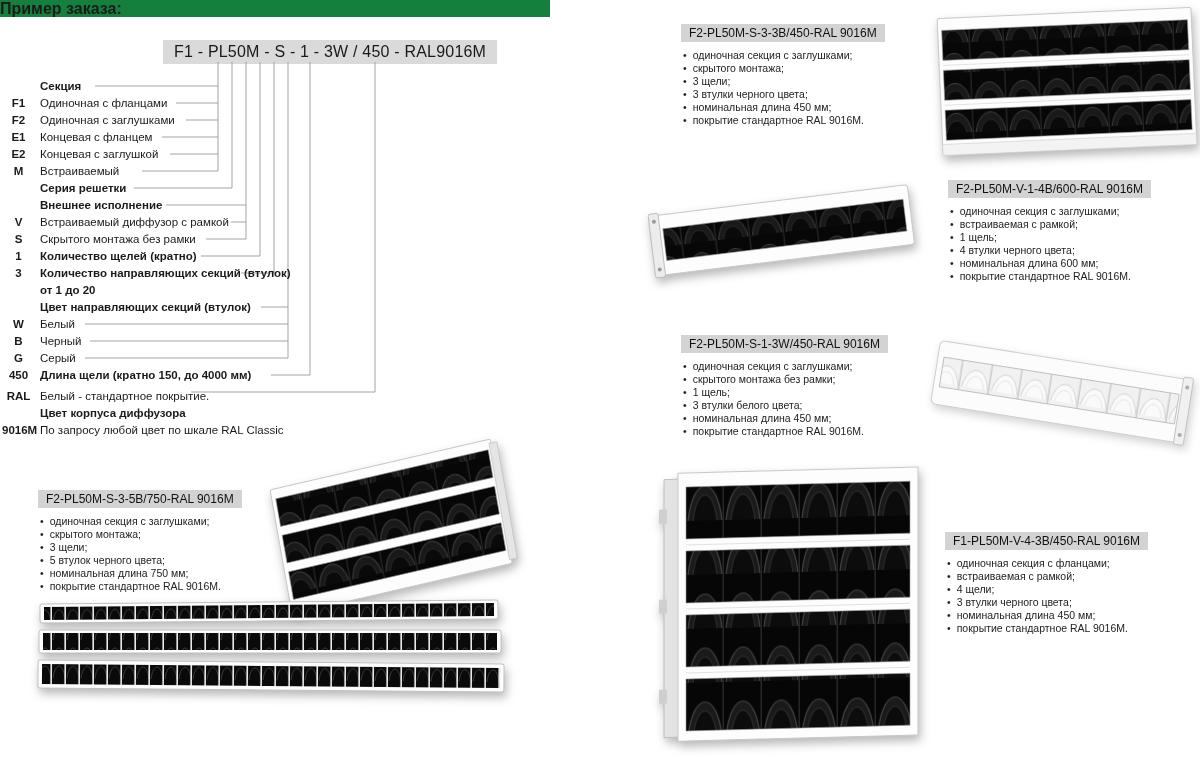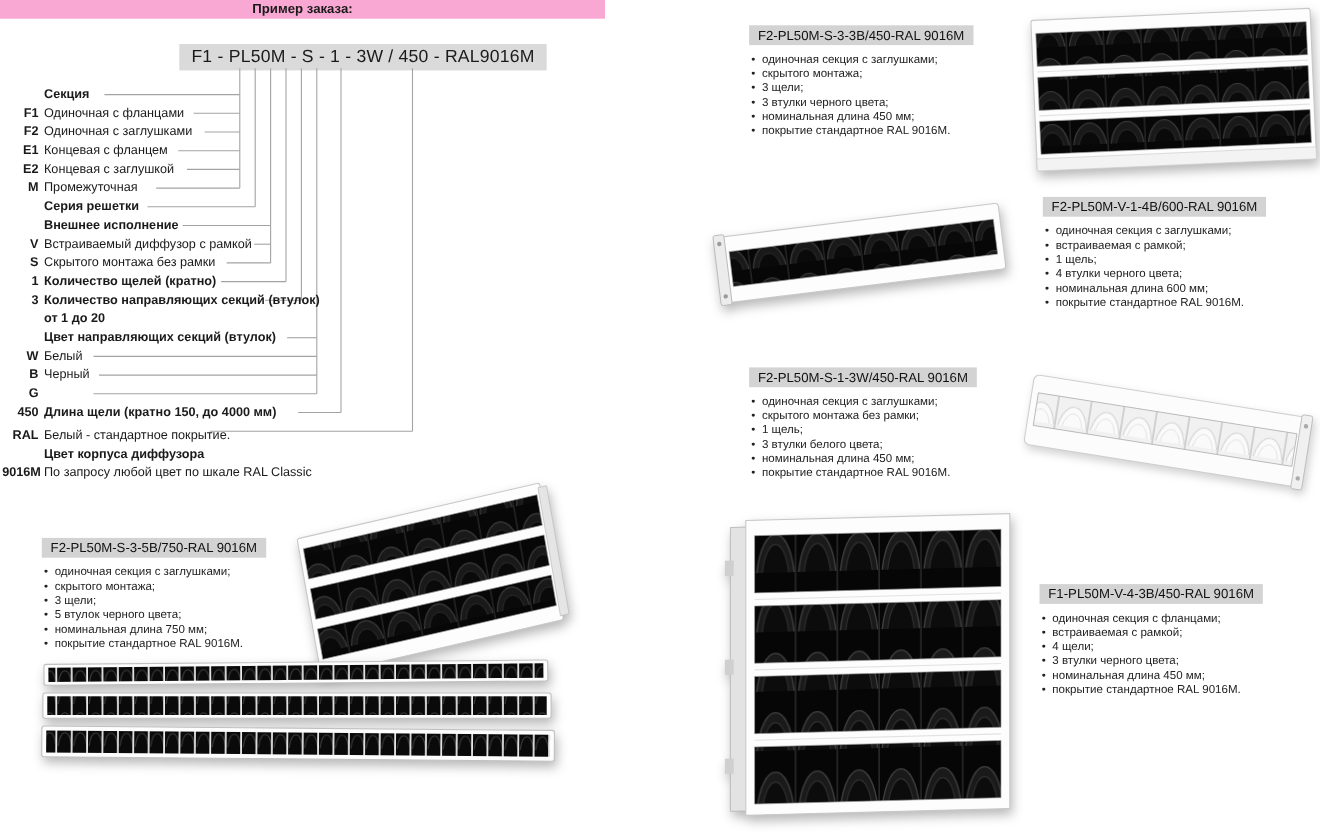--- a/index.html
+++ b/index.html
@@ -1,30 +1,30 @@
 <!DOCTYPE html>
 <html><head>
 <meta charset="utf-8">
 <style>
   * { margin:0; padding:0; box-sizing:border-box; }
   html,body { background:#ffffff; }
   body { width:1200px; height:757px; position:relative; overflow:hidden;
          font-family:"Liberation Sans", sans-serif; color:#1a1a1a; }
   .abs { position:absolute; }
 
-  .header-bar { left:0; top:0; width:550px; height:17px; background:#f9a8d4;
-                font-size:12px; font-weight:bold; line-height:17px; text-align:center; }
+  .header-bar { left:0; top:0; width:550px; height:17px; background:#15803d;
+                font-size:16px; font-weight:bold; line-height:17px; text-align:left; }
   .order-badge { left:163px; top:40px; background:#dadada; padding:3px 11px;
                  font-size:16px; letter-spacing:.2px; }
 
   .connectors { left:0; top:0; }
 
   .legend { left:2px; top:78px; width:300px; font-size:11.5px; }
   .lrow { display:flex; line-height:17px; }
-  .lrow .pfx { width:38px; flex:none; text-align:right; padding-right:5px; font-weight:bold; }
+  .lrow .pfx { width:38px; flex:none; text-align:center; padding-right:5px; font-weight:bold; }
   .lrow .txt { width:255px; }
   .lrow.hdr .txt, .lrow.strong .txt { font-weight:bold; }
   .lrow.gap { margin-top:4px; }
   .lrow.nw .txt { white-space:nowrap; }
 
   .p-badge { display:inline-block; background:#d3d3d3; padding:2px 8px; font-size:12px; color:#111; }
   .p-bullets { list-style:none; margin:7px 0 0 2px; font-size:10.5px; line-height:13px; color:#222; width:250px; }
   .p-bullets li::before { content:"•"; margin-right:6px; }
 
   .p-img svg { width:100%; height:100%; overflow:visible;
@@ -119,21 +119,21 @@
   <div class="lrow">
       <span class="pfx">E1</span>
       <span class="txt">Концевая с фланцем</span>
     </div>
   <div class="lrow">
       <span class="pfx">E2</span>
       <span class="txt">Концевая с заглушкой</span>
     </div>
   <div class="lrow">
       <span class="pfx">M</span>
-      <span class="txt">Промежуточная</span>
+      <span class="txt">Встраиваемый</span>
     </div>
   <div class="lrow hdr">
       <span class="pfx"></span>
       <span class="txt">Серия решетки</span>
     </div>
   <div class="lrow hdr">
       <span class="pfx"></span>
       <span class="txt">Внешнее исполнение</span>
     </div>
   <div class="lrow">
@@ -159,20 +159,21 @@
   <div class="lrow">
       <span class="pfx">W</span>
       <span class="txt">Белый</span>
     </div>
   <div class="lrow">
       <span class="pfx">B</span>
       <span class="txt">Черный</span>
     </div>
   <div class="lrow">
       <span class="pfx">G</span>
+      <span class="txt">Серый</span>
     </div>
   <div class="lrow strong nw">
       <span class="pfx">450</span>
       <span class="txt">Длина щели (кратно 150, до 4000 мм)</span>
     </div>
   <div class="lrow gap">
       <span class="pfx">RAL</span>
       <span class="txt">Белый - стандартное покрытие.</span>
     </div>
   <div class="lrow hdr">

